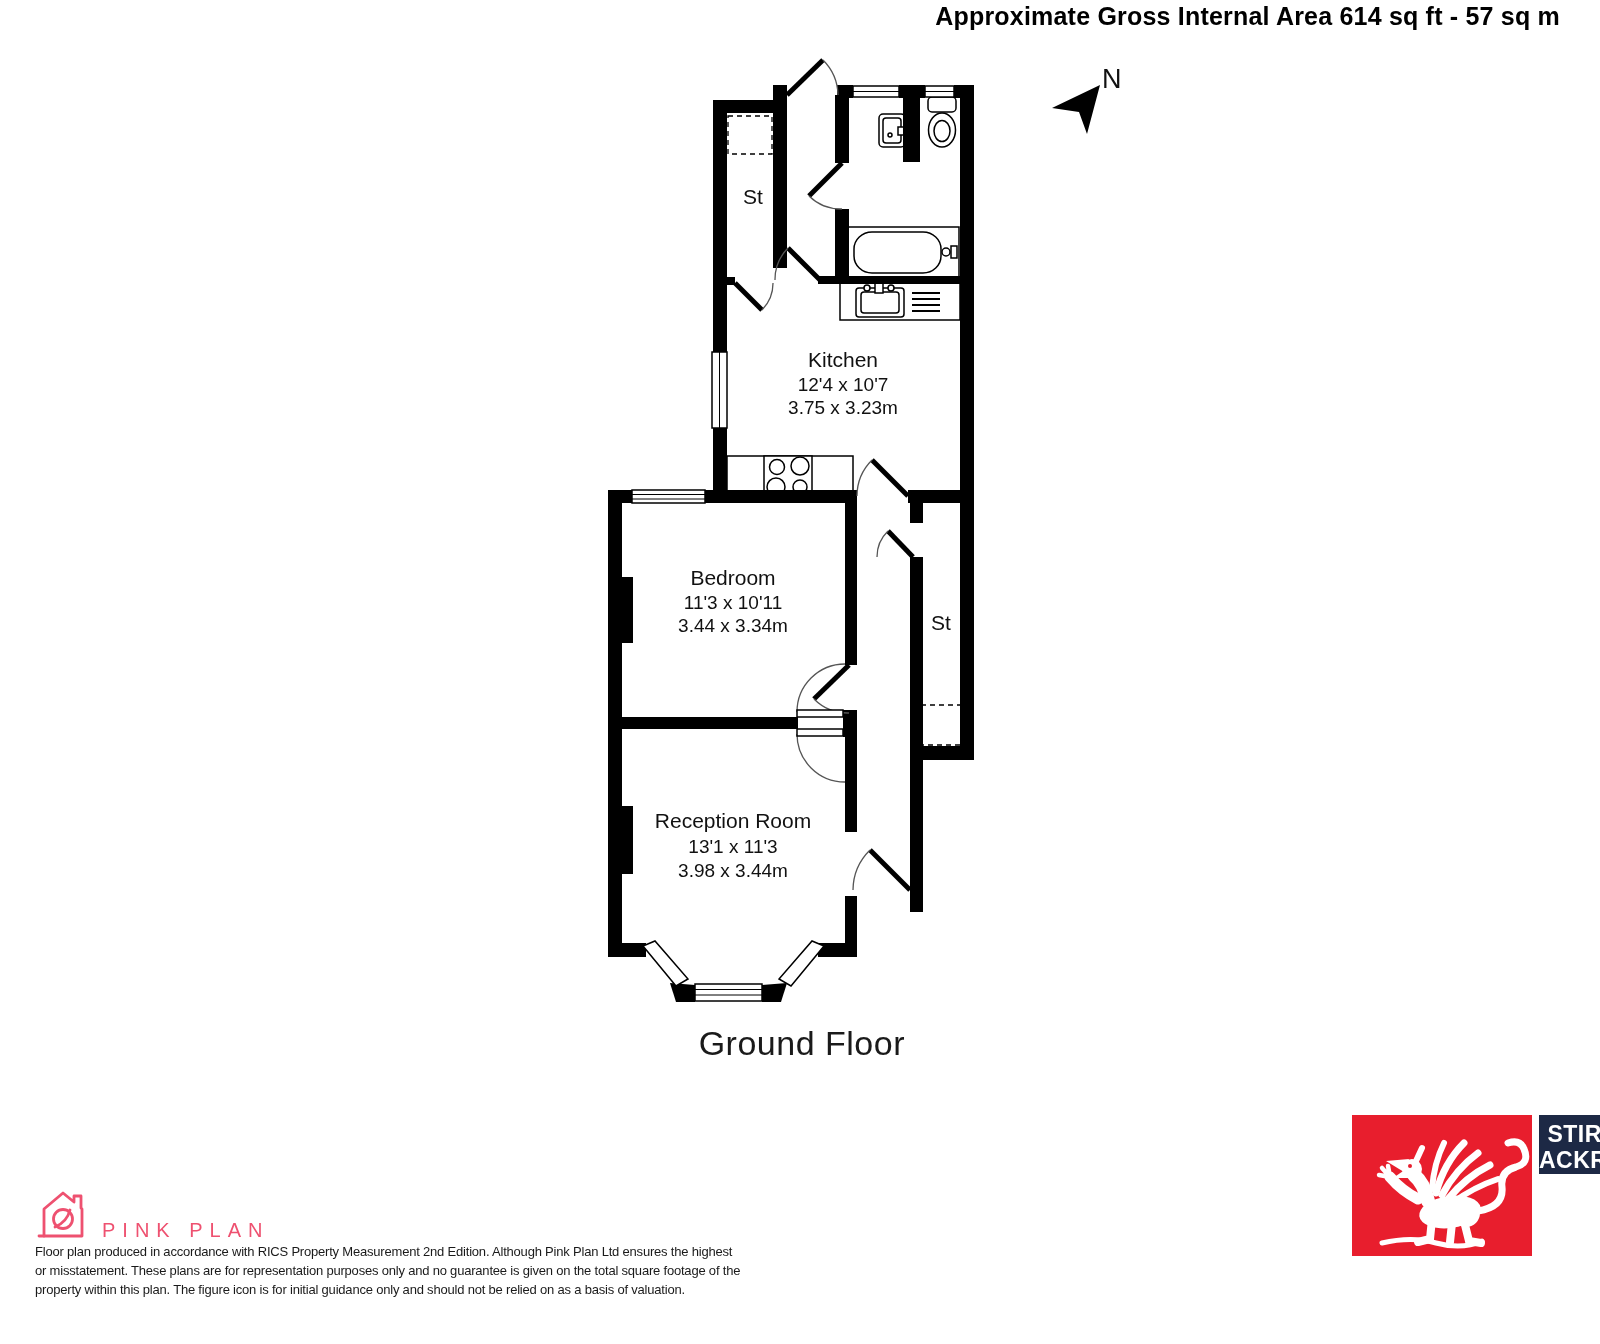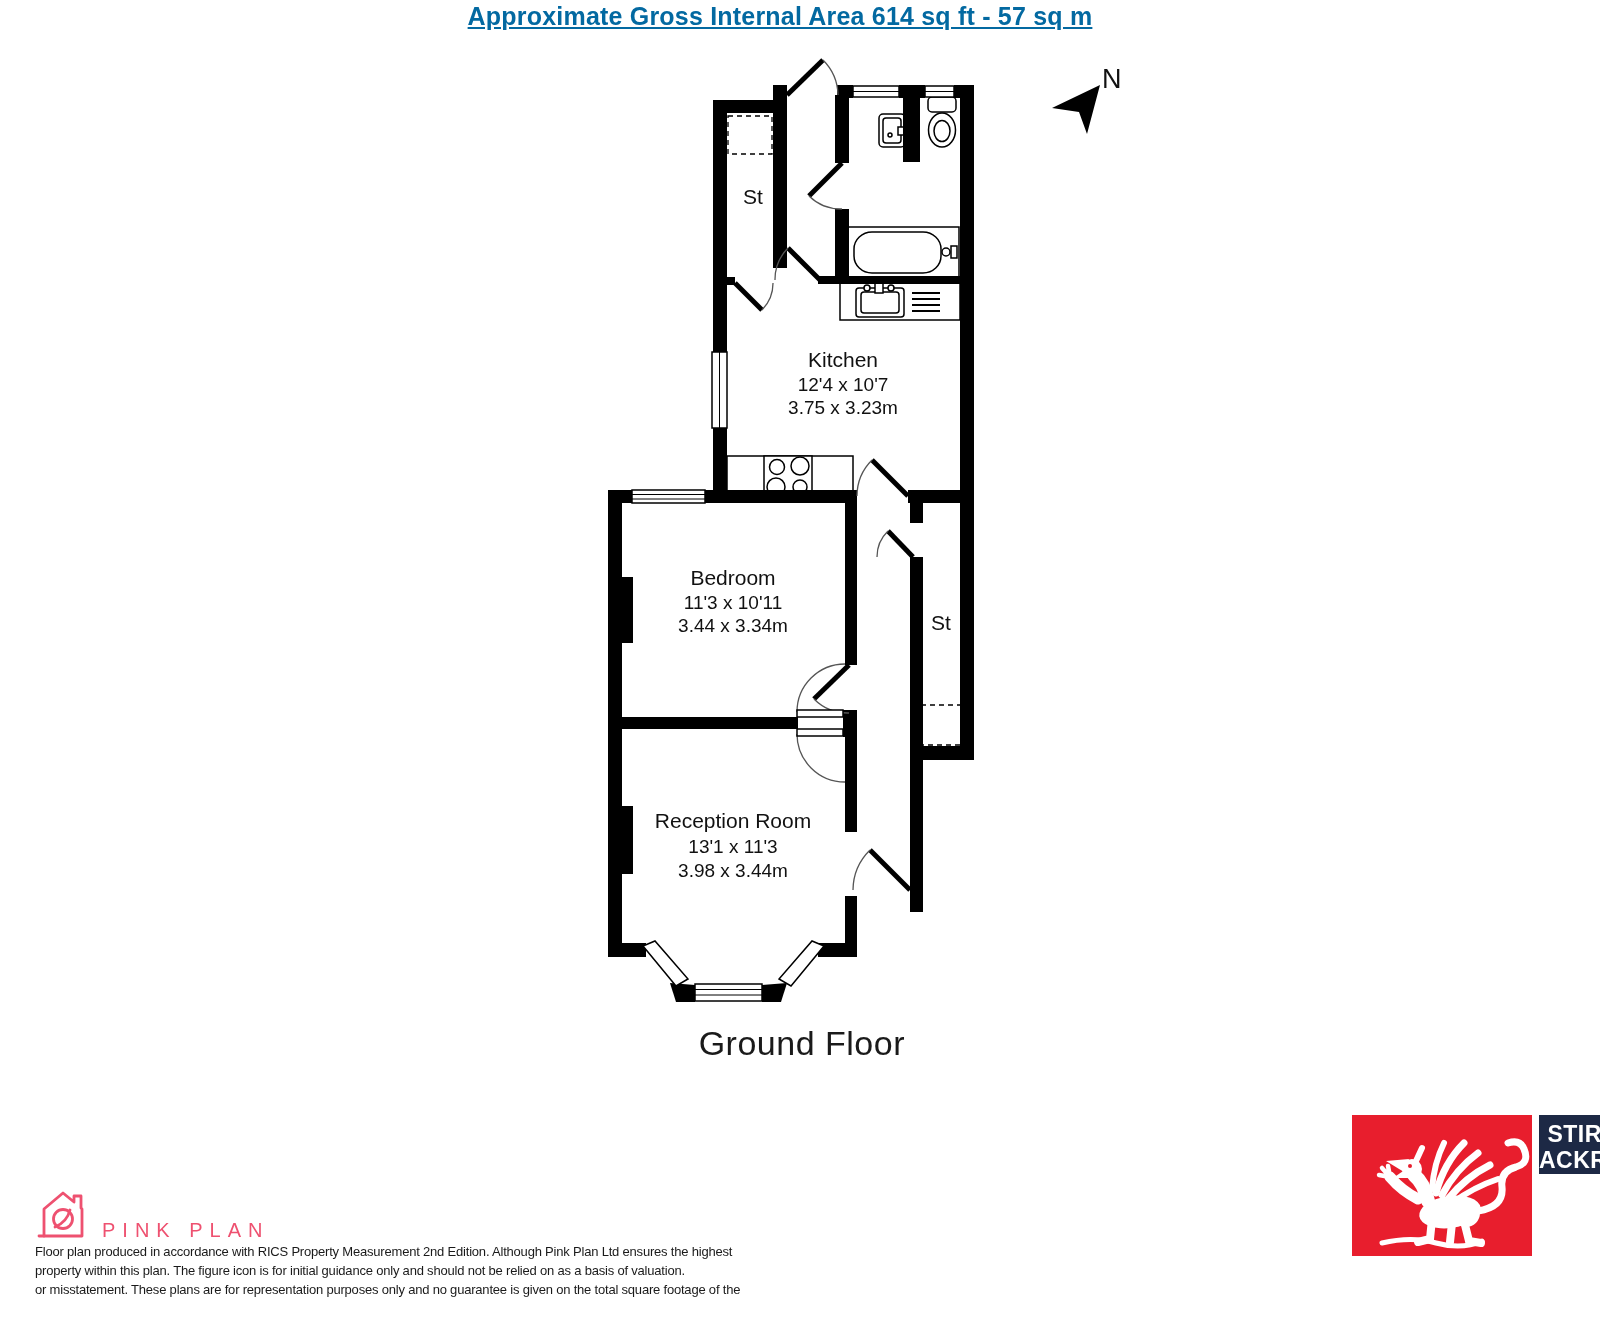--- a/index.html
+++ b/index.html
@@ -1,20 +1,20 @@
 <!DOCTYPE html>
 <html><head>
 <meta charset="utf-8">
 <style>
   html,body{margin:0;padding:0;background:#fff;}
   body{width:1600px;height:1344px;position:relative;overflow:hidden;
        font-family:"Liberation Sans",sans-serif;color:#111;}
   .abs{position:absolute;}
-  #title{top:2px;left:0;width:1560px;text-align:center;
-         font-size:25px;font-weight:bold;letter-spacing:0.2px;color:#0369a1;text-decoration:underline;}
+  #title{top:2px;left:0;width:1560px;text-align:right;
+         font-size:25px;font-weight:bold;letter-spacing:0.2px;color:#000000;}
   #plan-svg{top:0;left:0;width:1600px;height:1344px;}
   #floor-label{top:1024px;left:505px;width:400px;text-align:right;
                font-size:34px;font-weight:400;color:#1a1a1a;letter-spacing:0.5px;}
   #pink-plan{top:1186px;left:36px;display:flex;align-items:flex-end;gap:14px;}
   #pink-plan .wordmark{font-size:20px;letter-spacing:7px;font-weight:400;}
   #disclaimer{top:1243px;left:35px;width:920px;font-size:13px;line-height:18.8px;
               color:#1a1a1a;letter-spacing:-0.2px;}
   #disclaimer div{white-space:nowrap;}
   #agency{top:1115px;left:1352px;width:172px;height:200px;display:flex;flex-direction:row;gap:7px;}
   #agency .red-panel{height:141px;position:relative;}
@@ -201,22 +201,22 @@
       <circle cx="27" cy="33" r="9.5"></circle>
       <path d="M19 41 Q31 36 34 24"></path>
       <path d="M3 50 L8 50"></path>
     </g>
   </svg>
   <span class="wordmark" style="color: rgb(238, 81, 112);">PINK PLAN</span>
 </div>
 
 <div class="abs" id="disclaimer">
   <div>Floor plan produced in accordance with RICS Property Measurement 2nd Edition. Although Pink Plan Ltd ensures the highest</div>
+  <div>or misstatement. These plans are for representation purposes only and no guarantee is given on the total square footage of the</div>
   <div>property within this plan. The figure icon is for initial guidance only and should not be relied on as a basis of valuation.</div>
-  <div>or misstatement. These plans are for representation purposes only and no guarantee is given on the total square footage of the</div>
 </div>
 
 <div class="abs" id="agency">
   <div class="red-panel" style="background: rgb(232, 30, 45);">
     <svg width="180" height="141" viewBox="0 0 180 141">
       <g stroke="#fff" fill="none" stroke-linecap="round">
         <path d="M84 78 Q92 48 112 28" stroke-width="7"></path>
         <path d="M90 80 Q104 54 126 38" stroke-width="7"></path>
         <path d="M96 84 Q114 62 138 50" stroke-width="7"></path>
         <path d="M100 88 Q122 72 146 64" stroke-width="6"></path>

